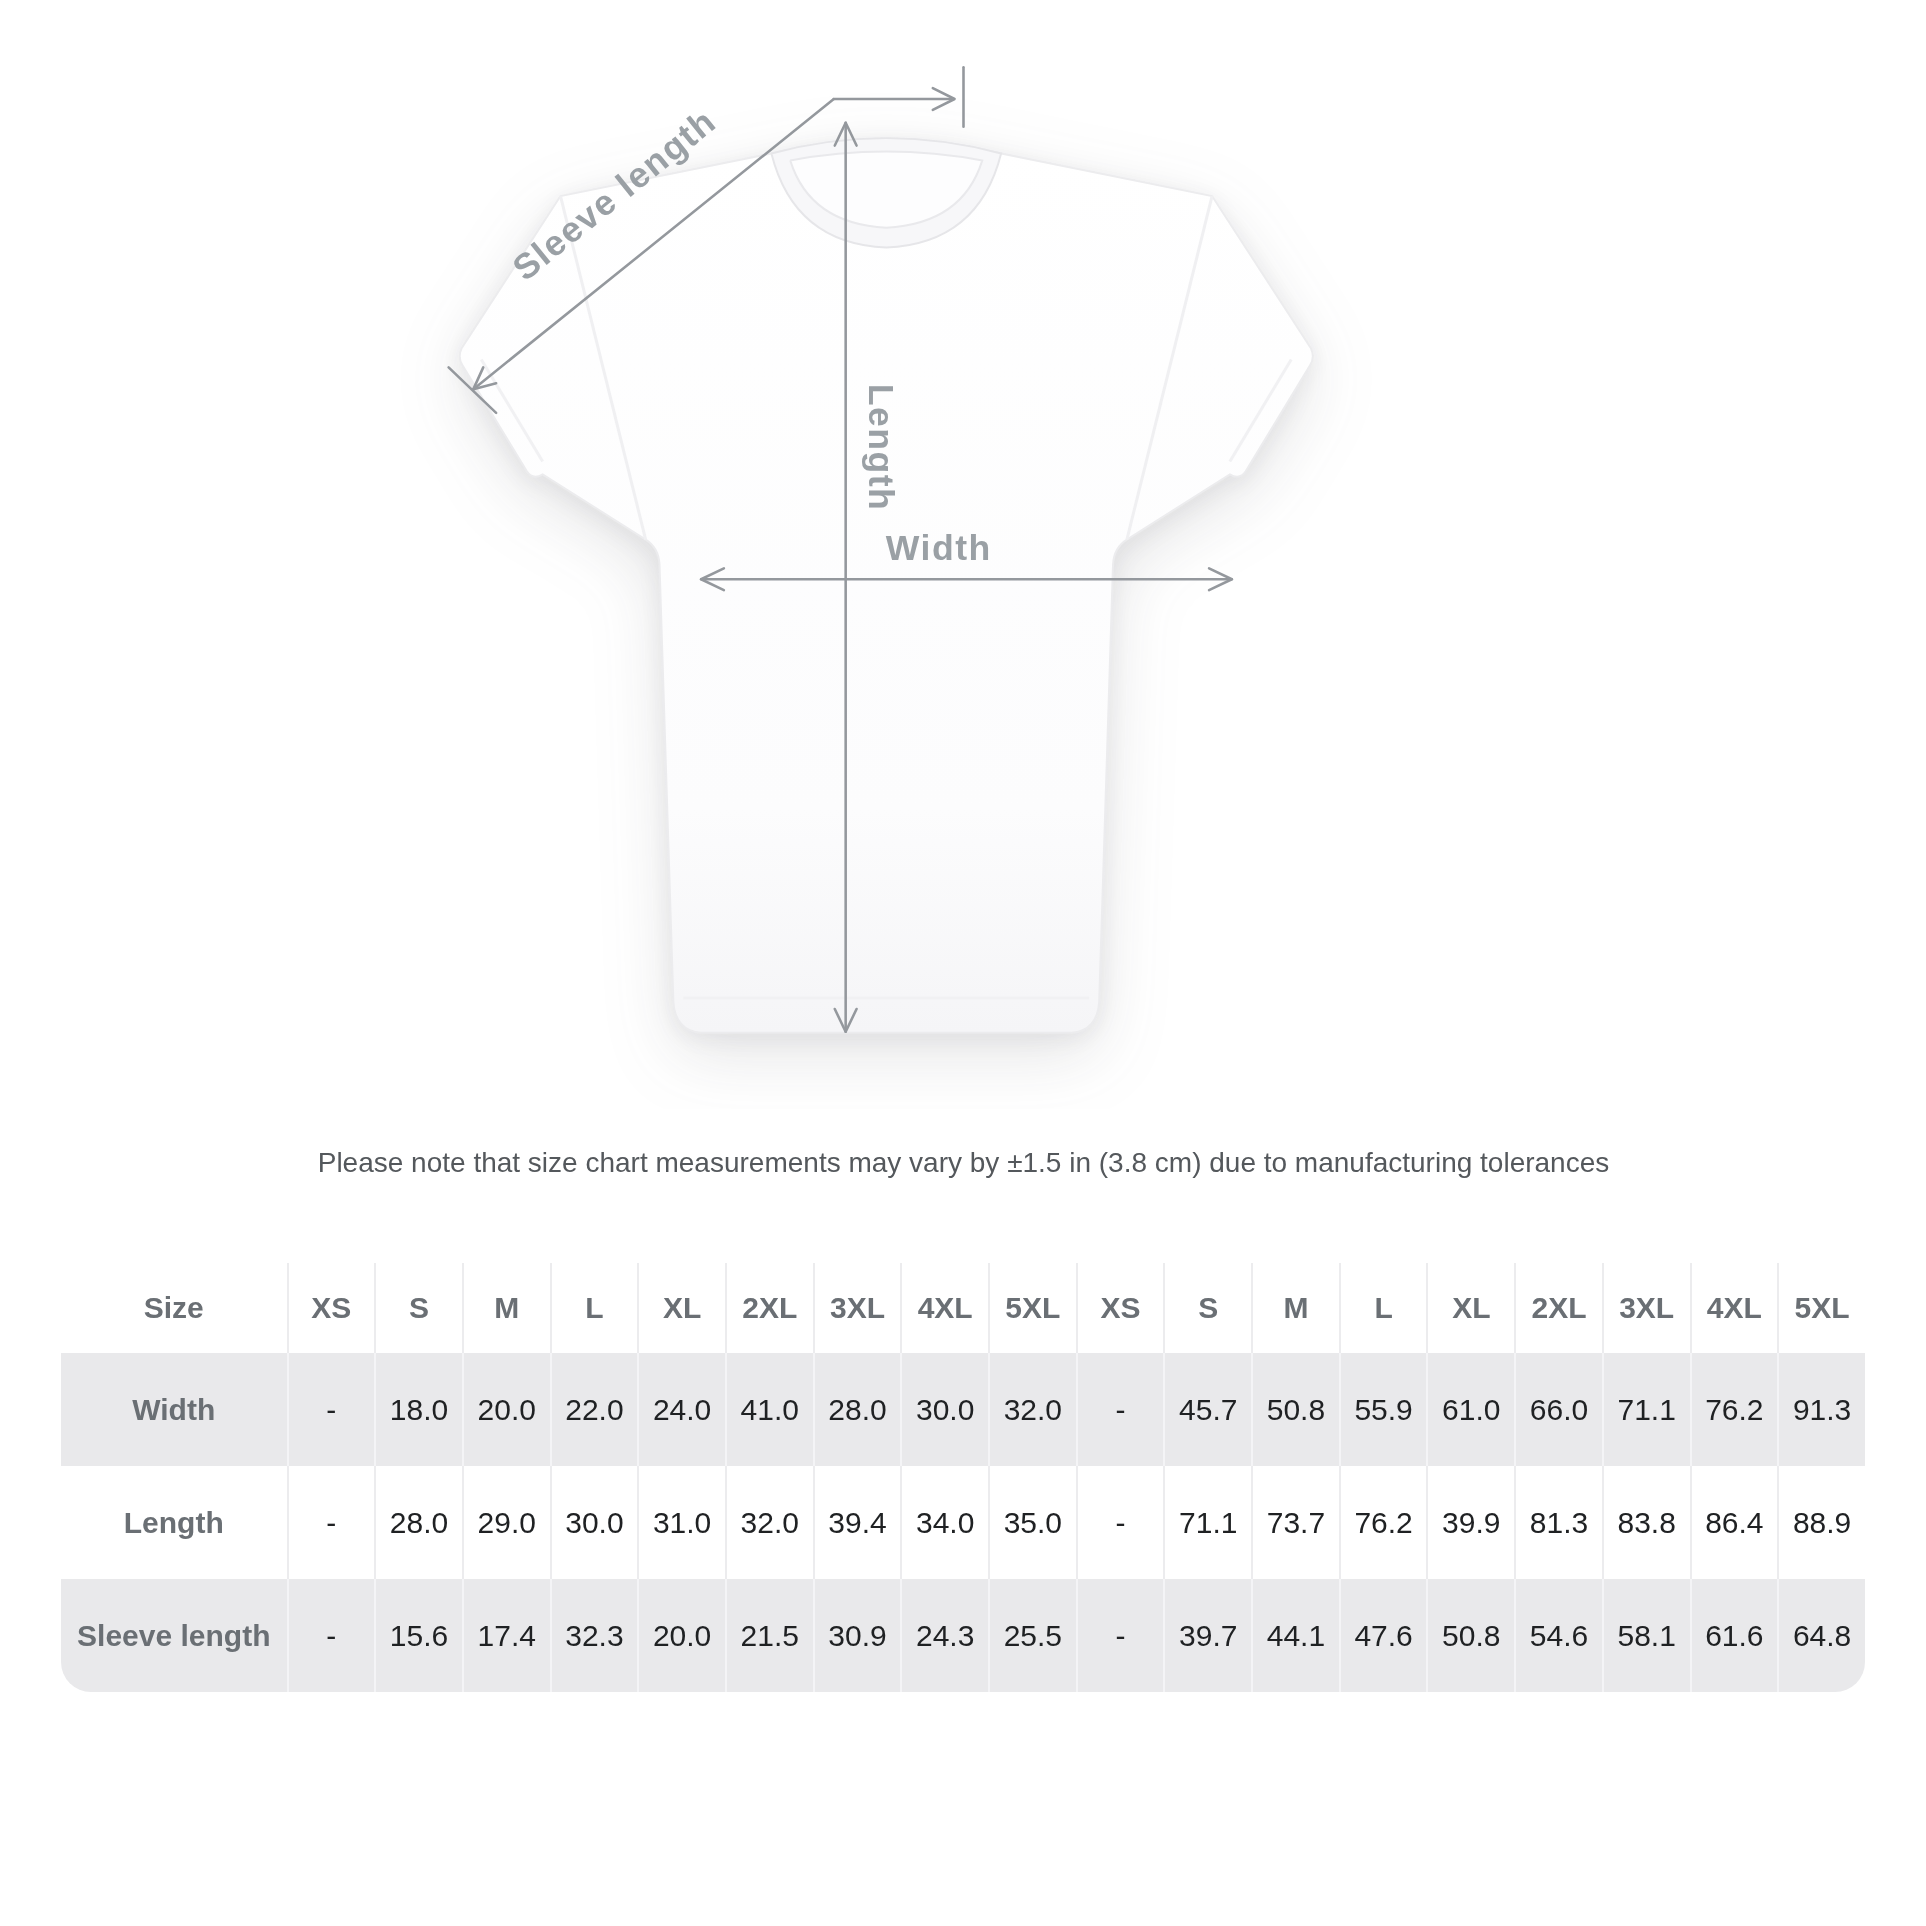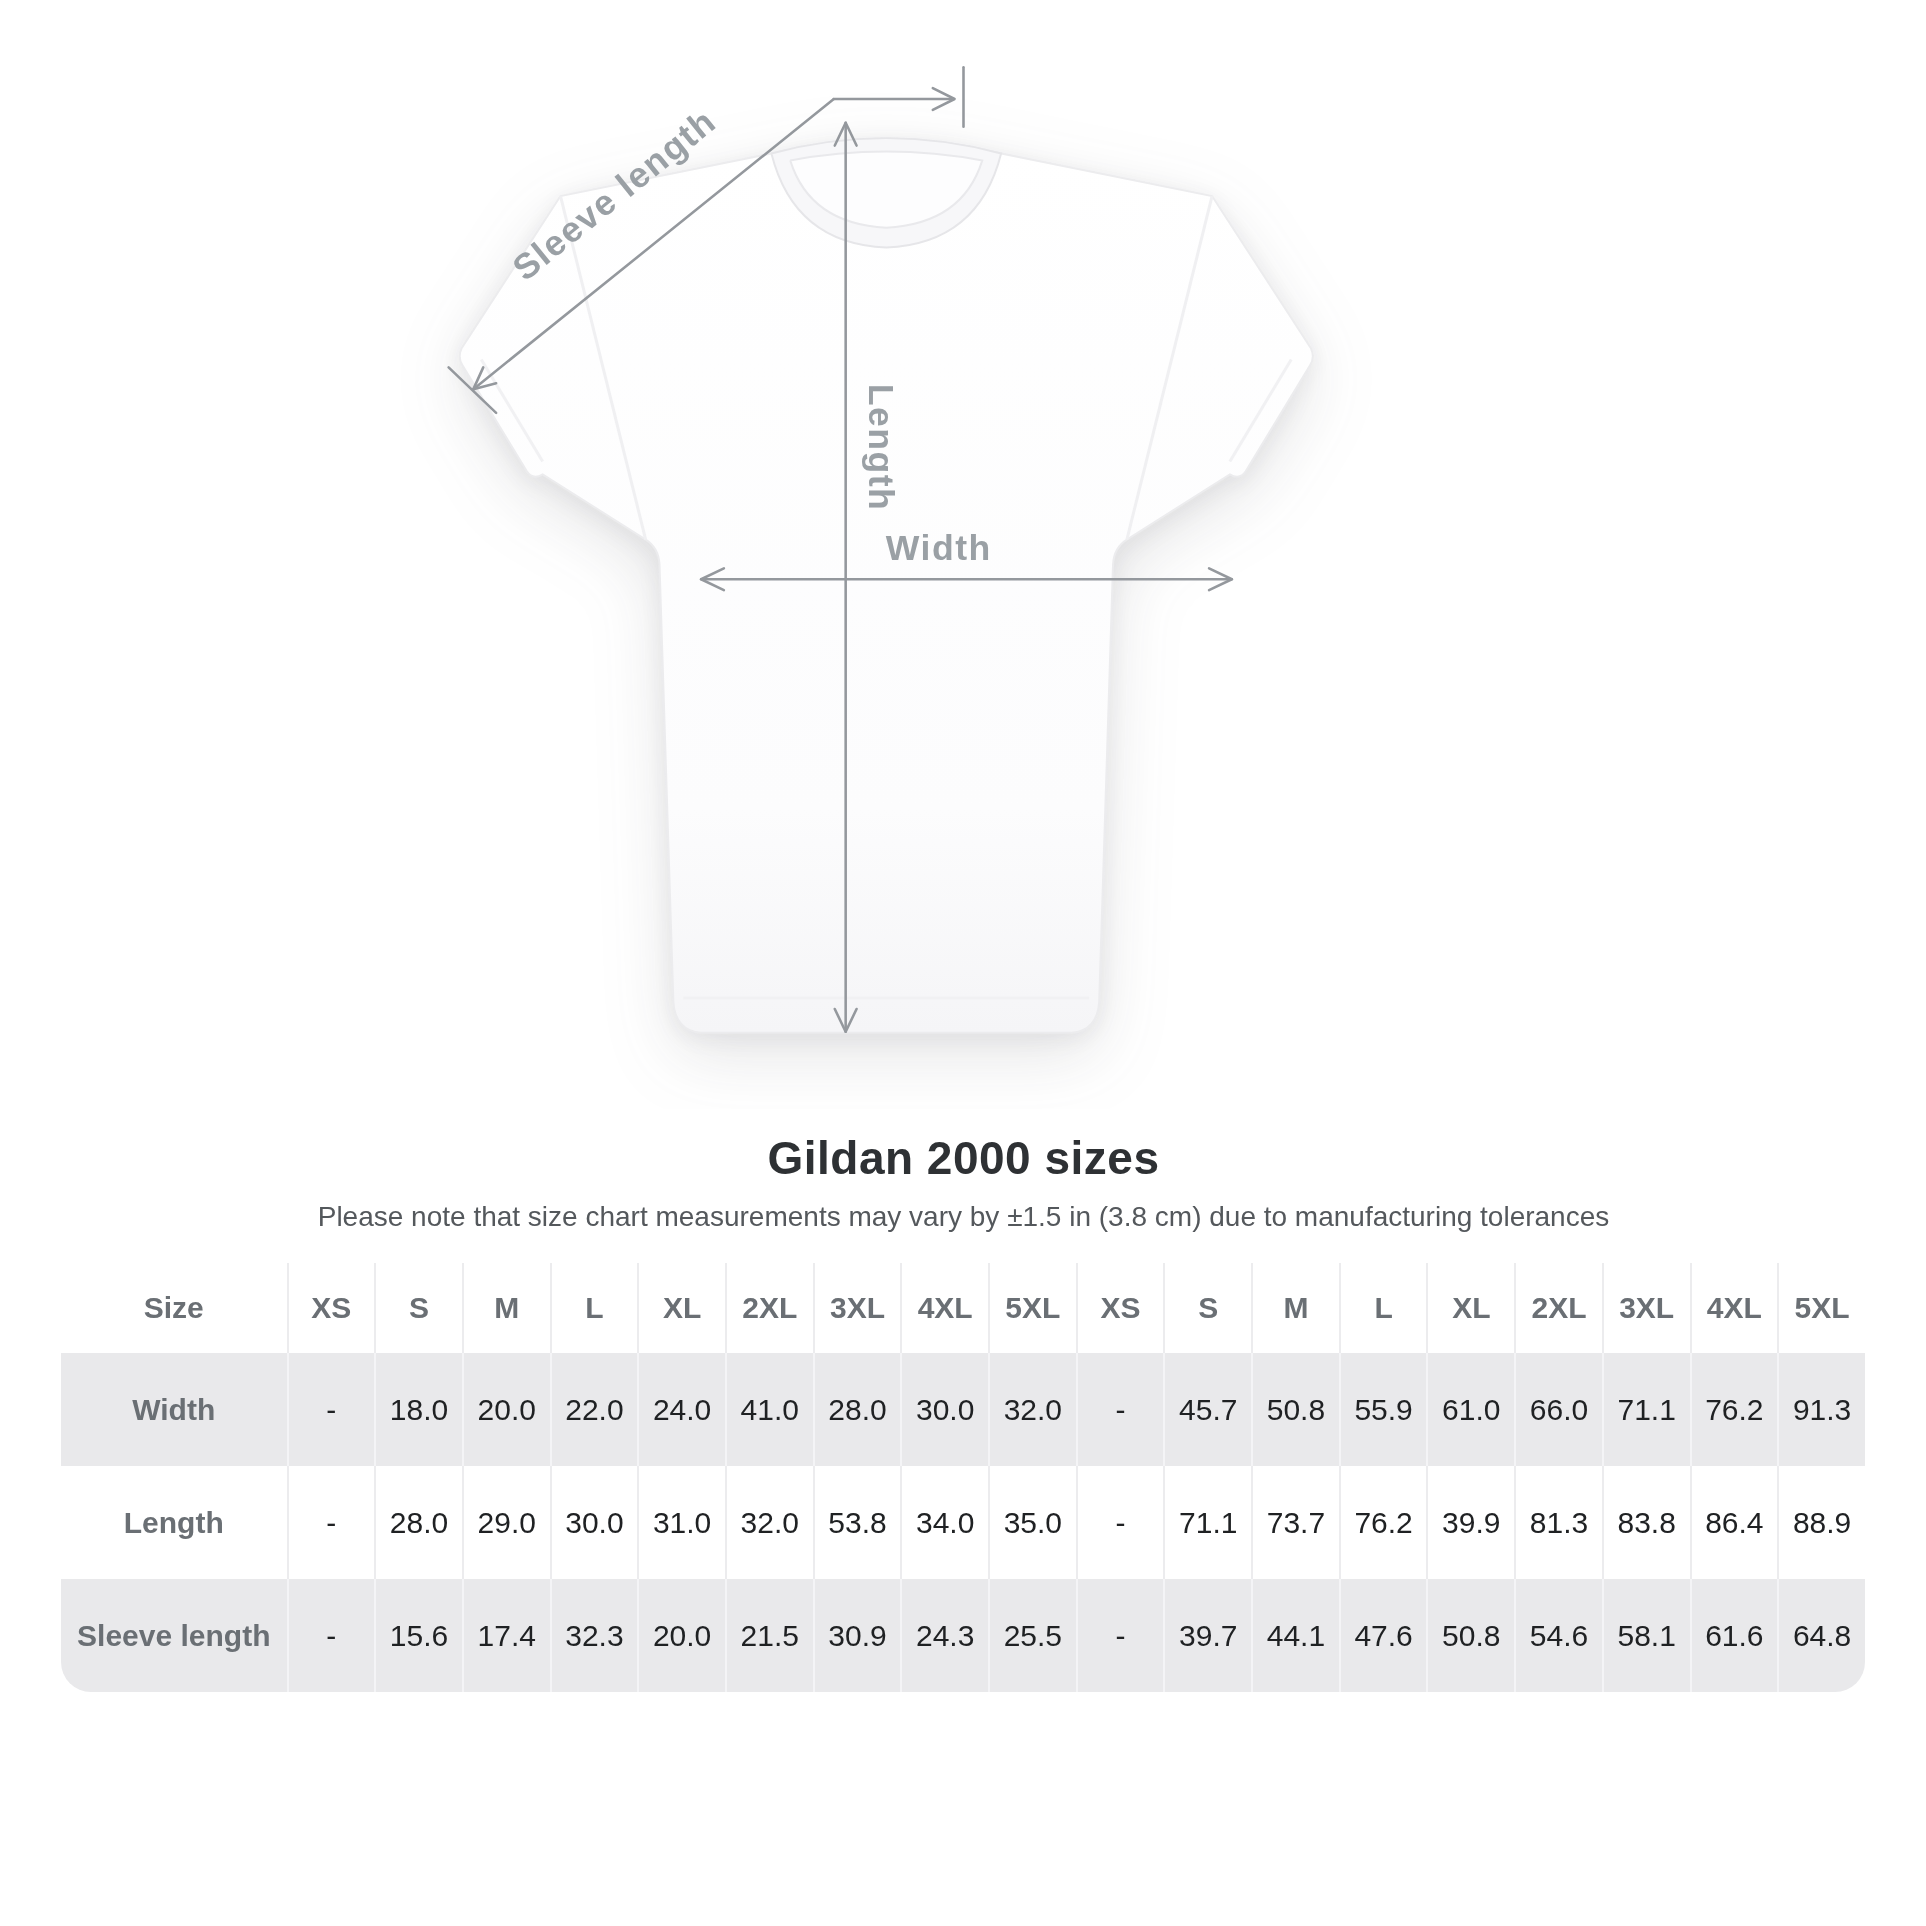--- a/index.html
+++ b/index.html
@@ -98,21 +98,20 @@
     <g>
       <path class="measure" d="M 708 585 L 1244 585"></path>
       <path class="measure" d="M 731 574 L 708 585 L 731 596"></path>
       <path class="measure" d="M 1221 574 L 1244 585 L 1221 596"></path>
     </g>
     <text class="measure-label" x="948" y="566" text-anchor="middle">Width</text>
   </svg>
 </div>
 
 <div class="title-block">
-  <h1 class="page-title">Gildan 2000 sizes</h1>
   <p class="page-subtitle">Please note that size chart measurements may vary by ±1.5 in (3.8 cm) due to manufacturing tolerances</p>
 </div>
 
 <table class="size-table">
   <colgroup>
     <col style="width:12.5%">
     <col span="18" style="width:4.861%">
   </colgroup>
   <tbody>
     <tr class="hdr-row">
@@ -160,21 +159,21 @@
     </tr>
 
     <tr class="data-row row-white">
       <td class="row-label">Length</td>
       <td>-</td>
       <td>28.0</td>
       <td>29.0</td>
       <td>30.0</td>
       <td>31.0</td>
       <td>32.0</td>
-      <td>53.8</td>
+      <td>39.4</td>
       <td>34.0</td>
       <td>35.0</td>
       <td>-</td>
       <td>71.1</td>
       <td>73.7</td>
       <td>76.2</td>
       <td>39.9</td>
       <td>81.3</td>
       <td>83.8</td>
       <td>86.4</td>

